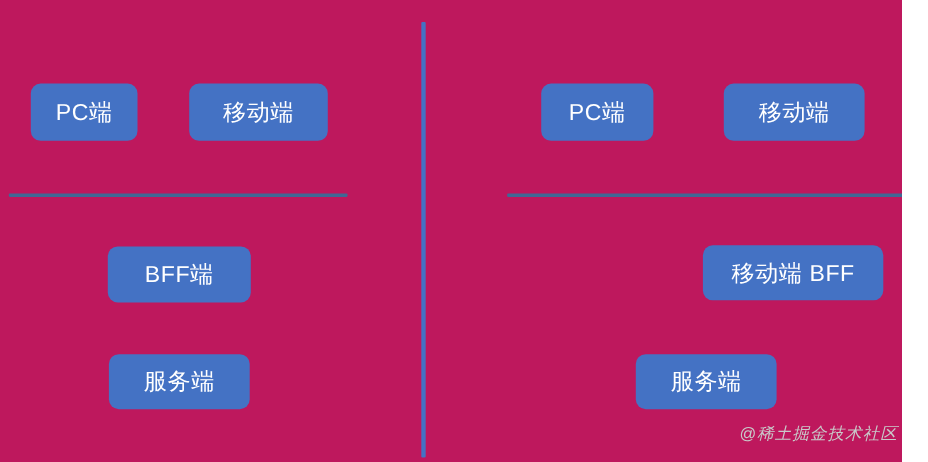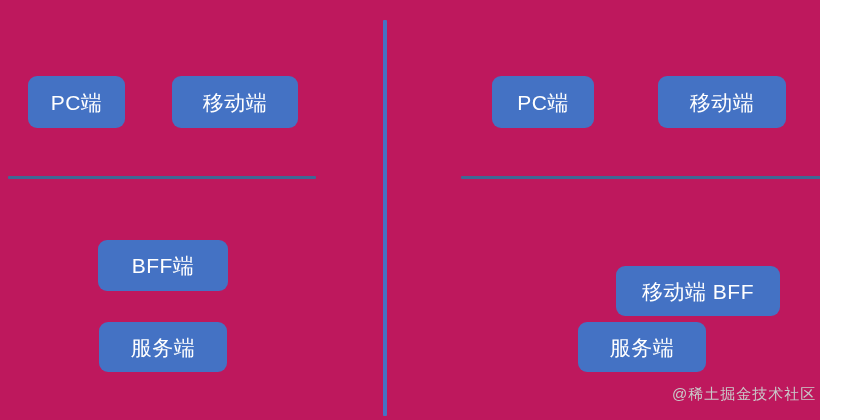--- a/index.html
+++ b/index.html
@@ -49,36 +49,36 @@
     position: absolute;
     color: #c9c9c9;
     font-size: 15px;
     letter-spacing: 1px;
     white-space: nowrap;
   }
 
   
   #n-left-pc      { left: 28px;  top: 76px;  width: 97px;  height: 52px; }
   #n-left-mobile  { left: 172px; top: 76px;  width: 126px; height: 52px; }
-  #n-left-bff     { left: 98px;  top: 240px; width: 130px; height: 51px; }
+  #n-left-bff     { left: 98px;  top: 224px; width: 130px; height: 51px; }
   #n-left-server  { left: 99px;  top: 322px; width: 128px; height: 50px; }
   #line-left      { left: 8px;   top: 176px; width: 308px; }
 
   
   #divider        { left: 383px; top: 20px;  height: 396px; }
 
   
   #n-right-pc       { left: 492px; top: 76px;  width: 102px; height: 52px; }
   #n-right-mobile   { left: 658px; top: 76px;  width: 128px; height: 52px; }
   #n-right-pcbff    { left: 478px; top: 223px; width: 130px; height: 50px; }
-  #n-right-mobbff   { left: 616px; top: 223px; width: 164px; height: 50px; margin-top: 43px; }
+  #n-right-mobbff   { left: 639px; top: 223px; width: 164px; height: 50px; }
   #n-right-server   { left: 578px; top: 322px; width: 128px; height: 50px; }
   #line-right       { left: 461px; top: 176px; width: 362px; }
 
-  #watermark-text { left: 672px; top: 385px; }
+  #watermark-text { left: 672px; top: 385px; font-style: italic; }
 </style>
 </head>
 <body>
 
 <div class="canvas">
 
   <div class="node" id="n-left-pc">PC端</div>
 
   <div class="node" id="n-left-mobile">移动端</div>
 

